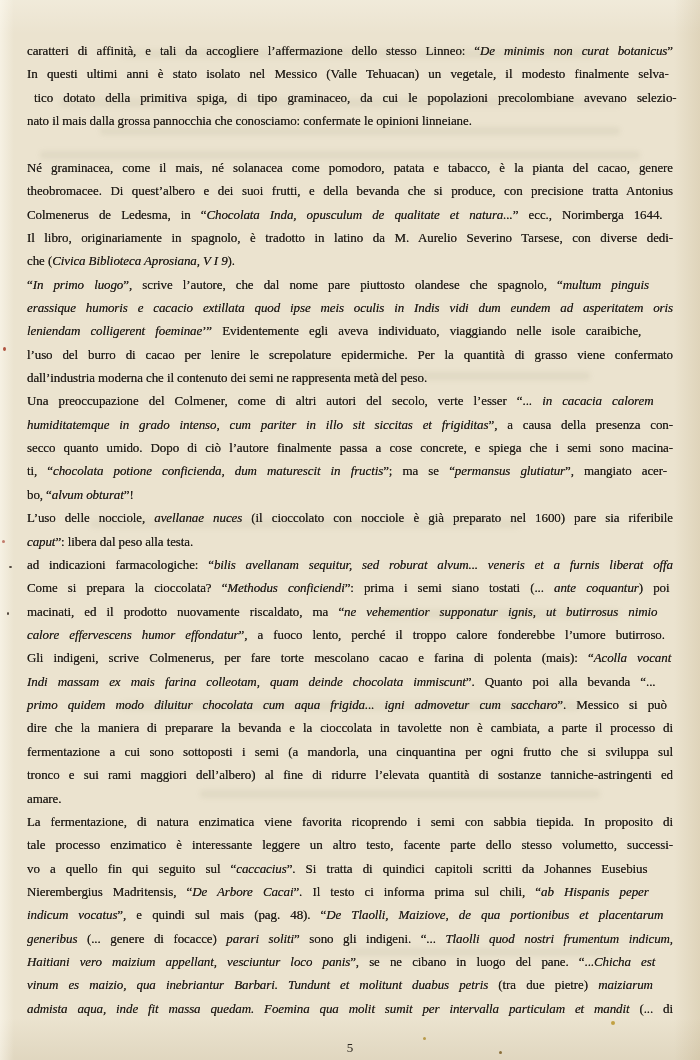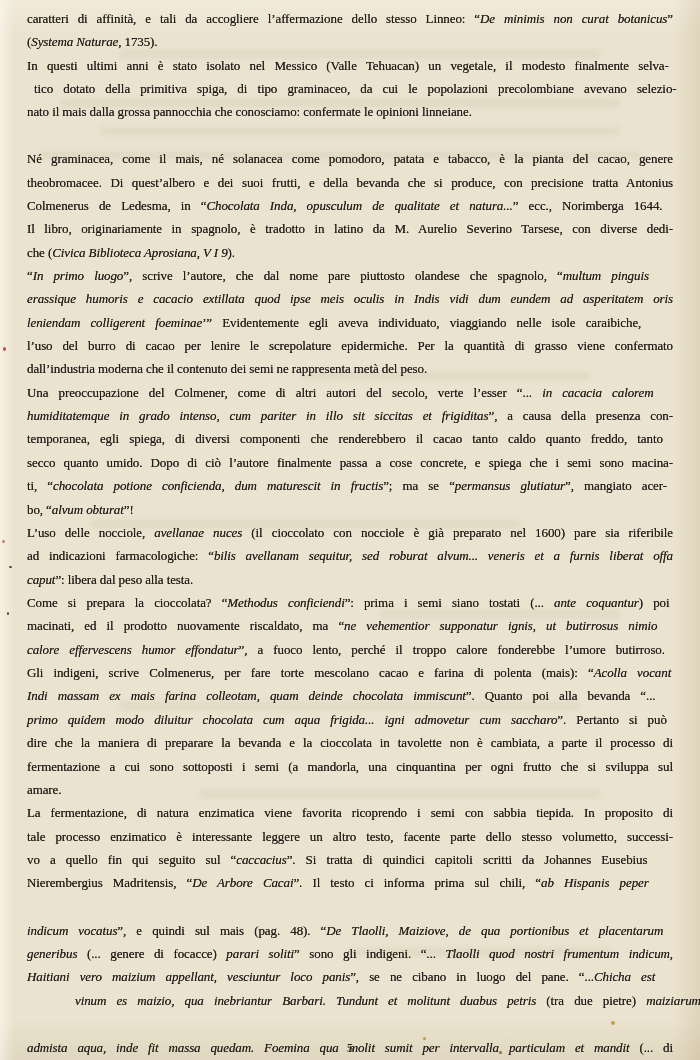--- a/index.html
+++ b/index.html
@@ -45,58 +45,57 @@
 
 <div class="speck" style="top:1021px;left:611px;width:4px;height:4px;background:#c2a143"></div>
 <div class="speck" style="top:1037px;left:423px;width:3px;height:3px;background:#b89a4a"></div>
 <div class="speck" style="top:1051px;left:499px;width:3px;height:3px;background:#8a6f3a"></div>
 <div class="speck" style="top:347px;left:3px;width:3px;height:4px;background:#b0533f"></div>
 <div class="speck" style="top:540px;left:2px;width:3px;height:3px;background:#c27b6b"></div>
 <div class="speck" style="top:566px;left:9px;width:3px;height:2px;background:#4a4038"></div>
 <div class="speck" style="top:612px;left:7px;width:2px;height:3px;background:#4a4038"></div>
 
 <div class="text-block">
-    <div class="line" style="word-spacing: 5.86875px;"><span><span>caratteri di affinità, e tali da accogliere l’affermazione dello stesso Linneo: “</span><i>De minimis non curat botanicus</i><span>”</span></span></div>
-    <div class="line end"><span><span>(</span><i>Systema Naturae</i><span>, 1735).</span></span></div>
+    <div class="line" style="word-spacing: 5.86875px; margin-top: 32px;"><span><span>caratteri di affinità, e tali da accogliere l’affermazione dello stesso Linneo: “</span><i>De minimis non curat botanicus</i><span>”</span></span></div>
     <div class="line" style="word-spacing: 6.17676px;"><span><span>In questi ultimi anni è stato isolato nel Messico (Valle Tehuacan) un vegetale, il modesto finalmente selva-</span></span></div>
     <div class="line" style="word-spacing: 7px; margin-left: 7px;"><span><span>tico dotato della primitiva spiga, di tipo graminaceo, da cui le popolazioni precolombiane avevano selezio-</span></span></div>
     <div class="line end"><span><span>nato il mais dalla grossa pannocchia che conosciamo: confermate le opinioni linneiane.</span></span></div>
     <div class="line blank"><span></span></div>
     <div class="line" style="word-spacing: 6px;"><span><span>Né graminacea, come il mais, né solanacea come pomodoro, patata e tabacco, è la pianta del cacao, genere</span></span></div>
     <div class="line" style="word-spacing: 5.44336px;"><span><span>theobromacee. Di quest’albero e dei suoi frutti, e della bevanda che si produce, con precisione tratta Antonius</span></span></div>
     <div class="line" style="word-spacing: 7px;"><span><span>Colmenerus de Ledesma, in “</span><i>Chocolata Inda, opusculum de qualitate et natura...</i><span>” ecc., Norimberga 1644.</span></span></div>
     <div class="line" style="word-spacing: 6.46973px;"><span><span>Il libro, originariamente in spagnolo, è tradotto in latino da M. Aurelio Severino Tarsese, con diverse dedi-</span></span></div>
     <div class="line end"><span><span>che (</span><i>Civica Biblioteca Aprosiana, V I 9</i><span>).</span></span></div>
     <div class="line" style="word-spacing: 7px;"><span><span>“</span><i>In primo luogo</i><span>”, scrive l’autore, che dal nome pare piuttosto olandese che spagnolo, “</span><i>multum pinguis</i></span></div>
     <div class="line" style="word-spacing: 6.76855px;"><span><i>erassique humoris e cacacio extillata quod ipse meis oculis in Indis vidi dum eundem ad asperitatem oris</i></span></div>
     <div class="line" style="word-spacing: 7px;"><span><i>leniendam colligerent foeminae</i><span>’” Evidentemente egli aveva individuato, viaggiando nelle isole caraibiche,</span></span></div>
     <div class="line" style="word-spacing: 6.81934px;"><span><span>l’uso del burro di cacao per lenire le screpolature epidermiche. Per la quantità di grasso viene confermato</span></span></div>
     <div class="line end"><span><span>dall’industria moderna che il contenuto dei semi ne rappresenta metà del peso.</span></span></div>
     <div class="line" style="word-spacing: 7px;"><span><span>Una preoccupazione del Colmener, come di altri autori del secolo, verte l’esser “... </span><i>in cacacia calorem</i></span></div>
     <div class="line" style="word-spacing: 6.75586px;"><span><i>humiditatemque in grado intenso, cum pariter in illo sit siccitas et frigiditas</i><span>”, a causa della presenza con-</span></span></div>
-    <div class="line" style="word-spacing: 7px;"><span><span>temporanea, egli spiega, di diversi componenti che renderebbero il cacao tanto caldo quanto freddo, tanto</span></span></div>
     <div class="line" style="word-spacing: 5.03733px;"><span><span>secco quanto umido. Dopo di ciò l’autore finalmente passa a cose concrete, e spiega che i semi sono macina-</span></span></div>
     <div class="line" style="word-spacing: 7px;"><span><span>ti, “</span><i>chocolata potione conficienda, dum maturescit in fructis</i><span>”; ma se “</span><i>permansus glutiatur</i><span>”, mangiato acer-</span></span></div>
     <div class="line end"><span><span>bo, “</span><i>alvum obturat</i><span>”!</span></span></div>
     <div class="line" style="word-spacing: 6.0166px;"><span><span>L’uso delle nocciole, </span><i>avellanae nuces</i><span> (il cioccolato con nocciole è già preparato nel 1600) pare sia riferibile</span></span></div>
+    <div class="line end"><span><i>caput</i><span>”: libera dal peso alla testa.</span></span></div>
     <div class="line" style="word-spacing: 6.68638px;"><span><span>ad indicazioni farmacologiche: “</span><i>bilis avellanam sequitur, sed roburat alvum... veneris et a furnis liberat offa</i></span></div>
-    <div class="line end"><span><i>caput</i><span>”: libera dal peso alla testa.</span></span></div>
     <div class="line" style="word-spacing: 7px;"><span><span>Come si prepara la cioccolata? “</span><i>Methodus conficiendi</i><span>”: prima i semi siano tostati (... </span><i>ante coquantur</i><span>) poi</span></span></div>
     <div class="line" style="word-spacing: 7px;"><span><span>macinati, ed il prodotto nuovamente riscaldato, ma “</span><i>ne vehementior supponatur ignis, ut butirrosus nimio</i></span></div>
     <div class="line" style="word-spacing: 7px;"><span><i>calore effervescens humor effondatur</i><span>”, a fuoco lento, perché il troppo calore fonderebbe l’umore butirroso.</span></span></div>
     <div class="line" style="word-spacing: 7px;"><span><span>Gli indigeni, scrive Colmenerus, per fare torte mescolano cacao e farina di polenta (mais): “</span><i>Acolla vocant</i></span></div>
     <div class="line" style="word-spacing: 7px;"><span><i>Indi massam ex mais farina colleotam, quam deinde chocolata immiscunt</i><span>”. Quanto poi alla bevanda “...</span></span></div>
-    <div class="line" style="word-spacing: 7px;"><span><i>primo quidem modo diluitur chocolata cum aqua frigida... igni admovetur cum saccharo</i><span>”. Pertanto si può</span></span></div>
+    <div class="line" style="word-spacing: 7px;"><span><i>primo quidem modo diluitur chocolata cum aqua frigida... igni admovetur cum saccharo</i><span>”. Messico si può</span></span></div>
     <div class="line" style="word-spacing: 4.90078px;"><span><span>dire che la maniera di preparare la bevanda e la cioccolata in tavolette non è cambiata, a parte il processo di</span></span></div>
     <div class="line" style="word-spacing: 6.22151px;"><span><span>fermentazione a cui sono sottoposti i semi (a mandorla, una cinquantina per ogni frutto che si sviluppa sul</span></span></div>
+    <div class="line" style="word-spacing: 6.10938px;"><span><span>tronco e sui rami maggiori dell’albero) al fine di ridurre l’elevata quantità di sostanze tanniche-astringenti ed</span></span></div>
     <div class="line end"><span><span>amare.</span></span></div>
     <div class="line" style="word-spacing: 6.93542px;"><span><span>La fermentazione, di natura enzimatica viene favorita ricoprendo i semi con sabbia tiepida. In proposito di</span></span></div>
     <div class="line" style="word-spacing: 6.91853px;"><span><span>tale processo enzimatico è interessante leggere un altro testo, facente parte dello stesso volumetto, successi-</span></span></div>
     <div class="line" style="word-spacing: 7px;"><span><span>vo a quello fin qui seguito sul “</span><i>caccacius</i><span>”. Si tratta di quindici capitoli scritti da Johannes Eusebius</span></span></div>
     <div class="line" style="word-spacing: 7px;"><span><span>Nierembergius Madritensis, “</span><i>De Arbore Cacai</i><span>”. Il testo ci informa prima sul chili, “</span><i>ab Hispanis peper</i></span></div>
-    <div class="line" style="word-spacing: 7px; margin-top: 24px;"><span><i>indicum vocatus</i><span>”, e quindi sul mais (pag. 48). “</span><i>De Tlaolli, Maiziove, de qua portionibus et placentarum</i></span></div>
+    <div class="line" style="word-spacing: 7px;"><span><i>indicum vocatus</i><span>”, e quindi sul mais (pag. 48). “</span><i>De Tlaolli, Maiziove, de qua portionibus et placentarum</i></span></div>
     <div class="line" style="word-spacing: 6.47083px;"><span><i>generibus</i><span> (... genere di focacce) </span><i>parari soliti</i><span>” sono gli indigeni. “... </span><i>Tlaolli quod nostri frumentum indicum,</i></span></div>
     <div class="line" style="word-spacing: 7px;"><span><i>Haitiani vero maizium appellant, vesciuntur loco panis</i><span>”, se ne cibano in luogo del pane. “...</span><i>Chicha est</i></span></div>
-    <div class="line" style="word-spacing: 7px; margin-left: 48px;"><span><i>vinum es maizio, qua inebriantur Barbari. Tundunt et molitunt duabus petris</i><span> (tra due pietre) </span><i>maiziarum</i></span></div>
-    <div class="line" style="word-spacing: 6.78809px; margin-top: 24px;"><span><i>admista aqua, inde fit massa quedam. Foemina qua molit sumit per intervalla particulam et mandit</i><span> (... di</span></span></div>
+    <div class="line" style="word-spacing: 7px;"><span><i>vinum es maizio, qua inebriantur Barbari. Tundunt et molitunt duabus petris</i><span> (tra due pietre) </span><i>maiziarum</i></span></div>
+    <div class="line" style="word-spacing: 6.78809px;"><span><i>admista aqua, inde fit massa quedam. Foemina qua molit sumit per intervalla particulam et mandit</i><span> (... di</span></span></div>
   </div>
 
 <div class="page-number">5</div>
 
 </body></html>

